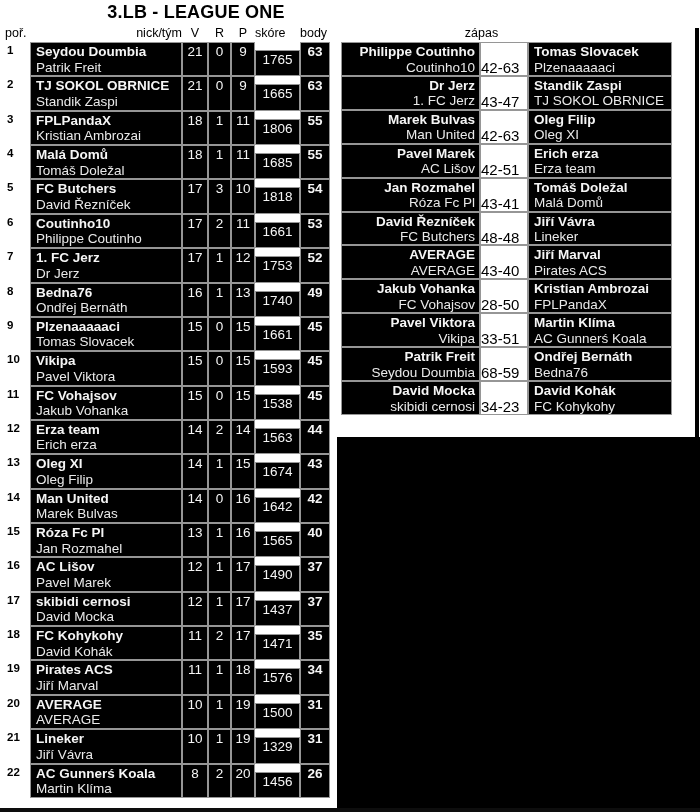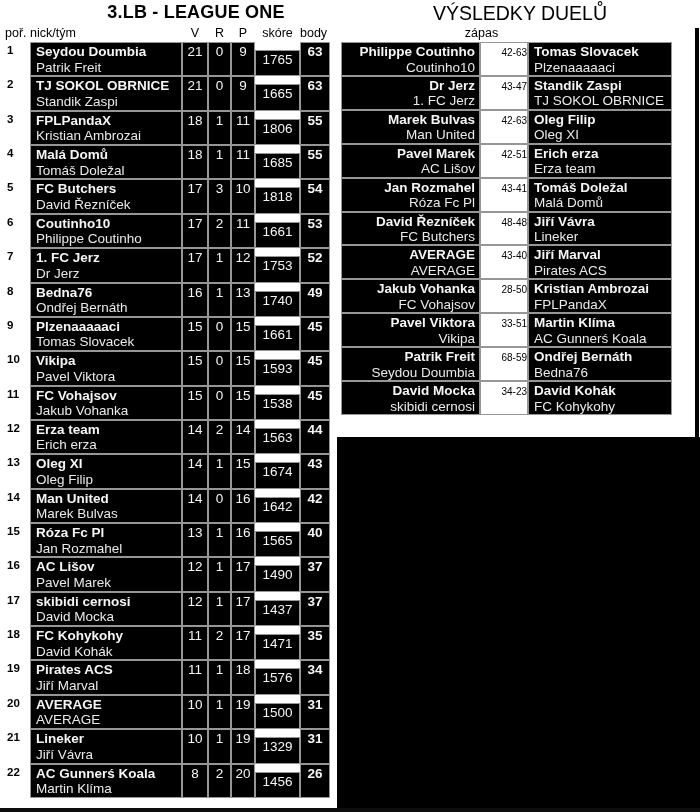--- a/index.html
+++ b/index.html
@@ -16,25 +16,25 @@
   .left-title {
     position: absolute; left: 0; top: 2px; width: 296px;
     text-align: center; font-size: 18px; font-weight: bold; letter-spacing: 0.2px; margin-left: 48px;
   }
   .right-title {
     position: absolute; left: 392px; top: 2px; width: 256px;
     text-align: center; font-size: 19.5px; font-weight: normal;
   }
   .hdr { position: absolute; top: 26px; font-size: 12.5px; color: #000000; }
   .h-rank  { left: 5px; }
-  .h-team  { left: 30px;  width: 152px; text-align: left; }
+  .h-team  { left: 30px;  width: 152px; text-align: right; }
   .h-v     { left: 182px; width: 26px;  text-align: center; }
   .h-r     { left: 208px; width: 23px;  text-align: center; }
   .h-p     { left: 231px; width: 24px;  text-align: center; }
-  .h-score { left: 255px; width: 45px;  text-align: center; }
+  .h-score { left: 255px; width: 45px;  }
   .h-body  { left: 300px; width: 30px;  text-align: left; }
   .h-zapas { left: 434px; width: 95px;  text-align: center; }
 
   
   .standings { position: absolute; left: 0; top: 42px; }
   .s-row { display: flex; height: 34.36px; }
   .rank-cell {
     width: 30px; box-sizing: border-box; background: #fff; color: #000;
     font-weight: bold; font-size: 11.5px; padding: 2px 0 0 7px;
   }
@@ -48,36 +48,35 @@
   .num { text-align: center; font-size: 13.5px; line-height: 15.5px; padding-top: 1px; }
   .col-v { width: 26px; } .col-r { width: 23px; } .col-p { width: 24px; }
   .col-score { width: 45px; margin-top: 8px; } .col-points { width: 30px; font-weight: bold; }
 
   
   .duels { position: absolute; left: 341px; top: 42px; }
   .d-row { display: flex; height: 33.91px; }
   .d-home { width: 139px; text-align: right; padding: 1px 4px 0 0; }
   .d-away { width: 144px; text-align: left; padding: 1px 0 0 5px; }
   .d-score {
-    width: 48px; background: #fff; color: #000; text-align: right;
-    font-size: 10px; line-height: 15.5px; padding-top: 2px;
+    width: 48px; background: #fff; color: #000; text-align: left;
+    font-size: 15px; line-height: 15.5px; padding-top: 17px;
   }
 
   
   .black-fill  { position: absolute; left: 337px; top: 437px; width: 363px; height: 375px; background: #000; }
   .right-line  { position: absolute; left: 695px; top: 28px; width: 4px; height: 409px; background: #000; }
   .bottom-strip{ position: absolute; left: 0; top: 808px; width: 700px; height: 4px; background: #0d0d0d; }
 </style>
 </head>
 <body>
 
 <div class="page">
 
   <div class="left-title">3.LB - LEAGUE ONE</div>
-  <div class="right-title">VÝSLEDKY DUELŮ</div>
 
   <div class="hdr h-rank">poř.</div>
   <div class="hdr h-team">nick/tým</div>
   <div class="hdr h-v">V</div>
   <div class="hdr h-r">R</div>
   <div class="hdr h-p">P</div>
   <div class="hdr h-score">skóre</div>
   <div class="hdr h-body">body</div>
   <div class="hdr h-zapas">zápas</div>
 

